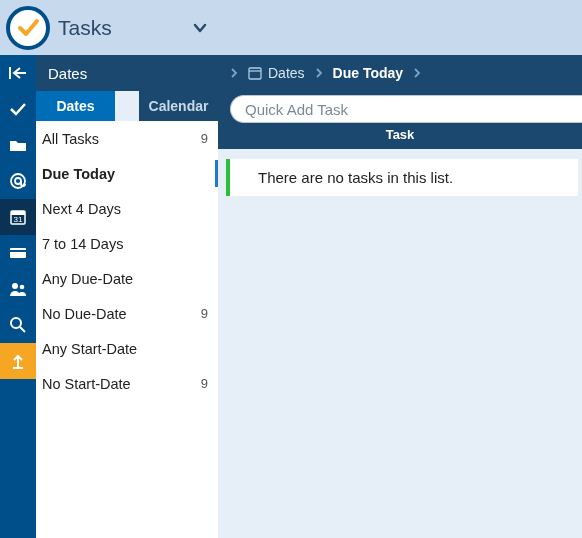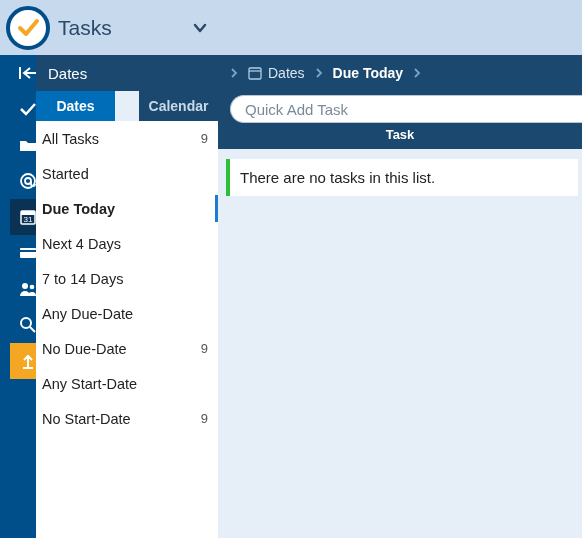--- a/index.html
+++ b/index.html
@@ -59,21 +59,20 @@
     left: 0; top: 55px; bottom: 0;
     width: 36px;
     background: #004f8b;
     display: flex;
     flex-direction: column;
   }
   .rail-item {
     width: 36px; height: 36px;
     display:flex; align-items:center; justify-content:center;
     color: #fff;
-    margin-left: 10px;
   }
   .rail-item.active { background: #0a3255; }
   .rail-item.highlight { background: #f5a623; }
 
   
   .section-header {
     position: absolute;
     left: 36px; top: 55px;
     width: 182px; height: 36px;
     background: #1a486f;
@@ -177,21 +176,21 @@
   
   .task-area {
     position:absolute;
     left:218px; right:0; top:149px; bottom:0;
     background:#e6eef7;
     padding:10px 0 0 8px;
   }
   .empty-card {
     background:#fff;
     border-left:4px solid #2bbf3a;
-    padding: 10px 10px;
+    padding: 10px 28px;
     font-size:15px;
     color:#222;
     margin-right:4px;
   }
 
   svg { display:block; }
 </style>
 </head>
 <body>
 
@@ -282,24 +281,20 @@
   <div class="tab inactive">
       <span>Calendar</span>
     </div>
 </div>
 
 <div class="list">
   <div class="list-item">
       <span class="lbl">All Tasks</span>
       <span class="count">9</span>
     </div>
-  <div class="list-item">
-      <span class="lbl">Started</span>
-      <span class="count"></span>
-    </div>
   <div class="list-item selected">
       <span class="lbl">Due Today</span>
       <span class="count"></span>
     </div>
   <div class="list-item">
       <span class="lbl">Next 4 Days</span>
       <span class="count"></span>
     </div>
   <div class="list-item">
       <span class="lbl">7 to 14 Days</span>

